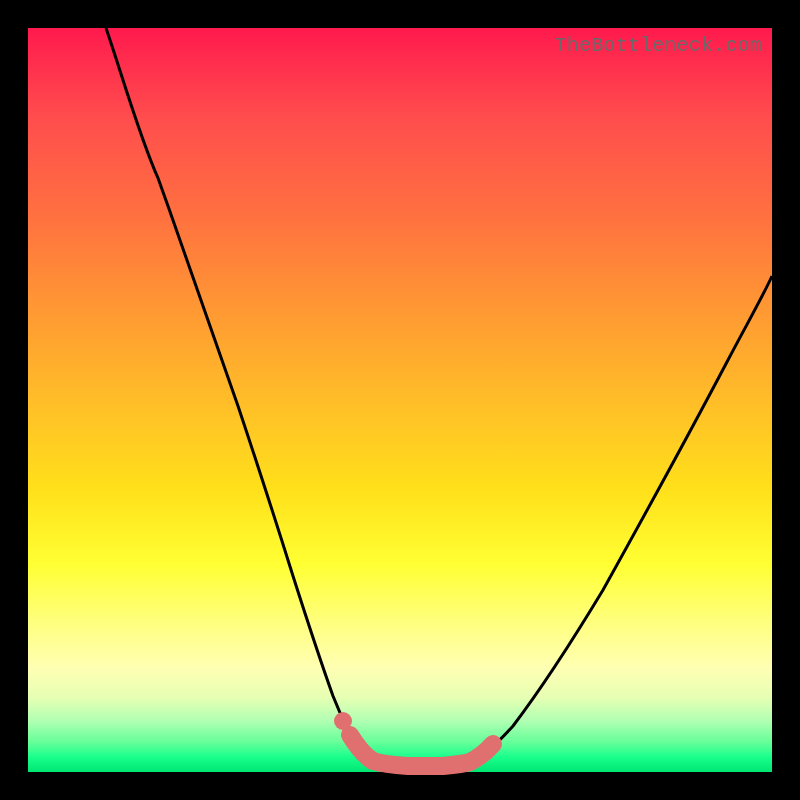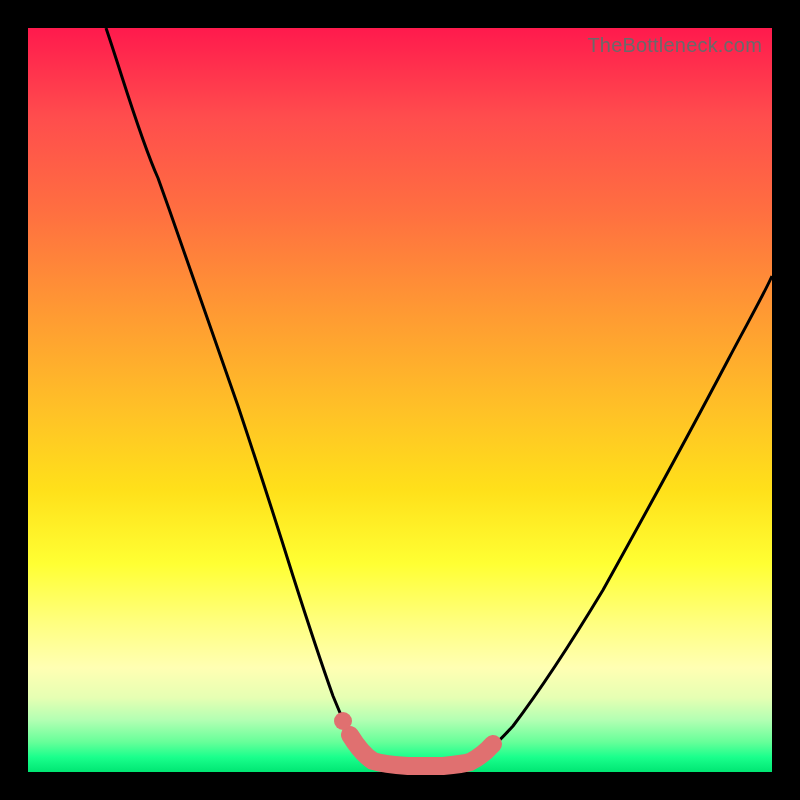--- a/index.html
+++ b/index.html
@@ -34,20 +34,21 @@
       #ffe01a 62%,
       #ffff33 72%,
       #ffff80 80%,
       #ffffb3 86%,
       #e6ffb3 90%,
       #b3ffb3 93%,
       #66ff99 96%,
       #1aff8c 98%,
       #00e673 100%
     );
+    font-family: Liberation Mono, monospace;
   }
   .watermark {
     position: absolute;
     top: 6px;
     right: 10px;
     color: #6a6a6a;
     font-size: 20px;
     letter-spacing: 0.2px;
     font-weight: 500;
     user-select: none;

